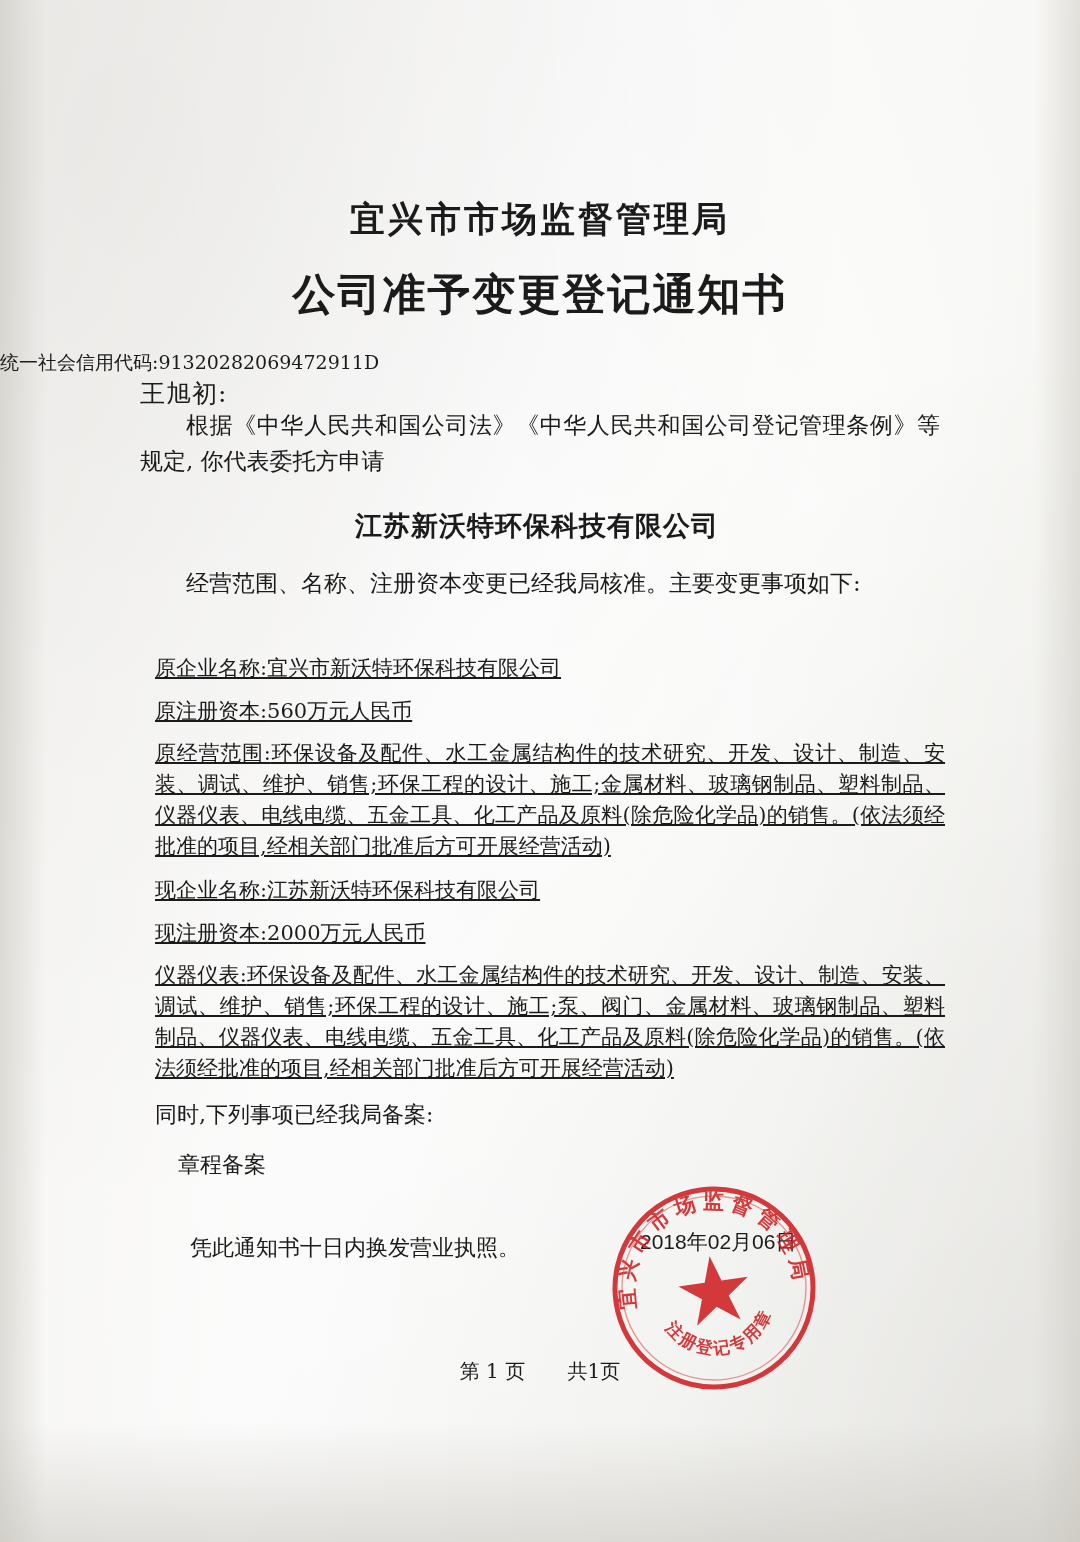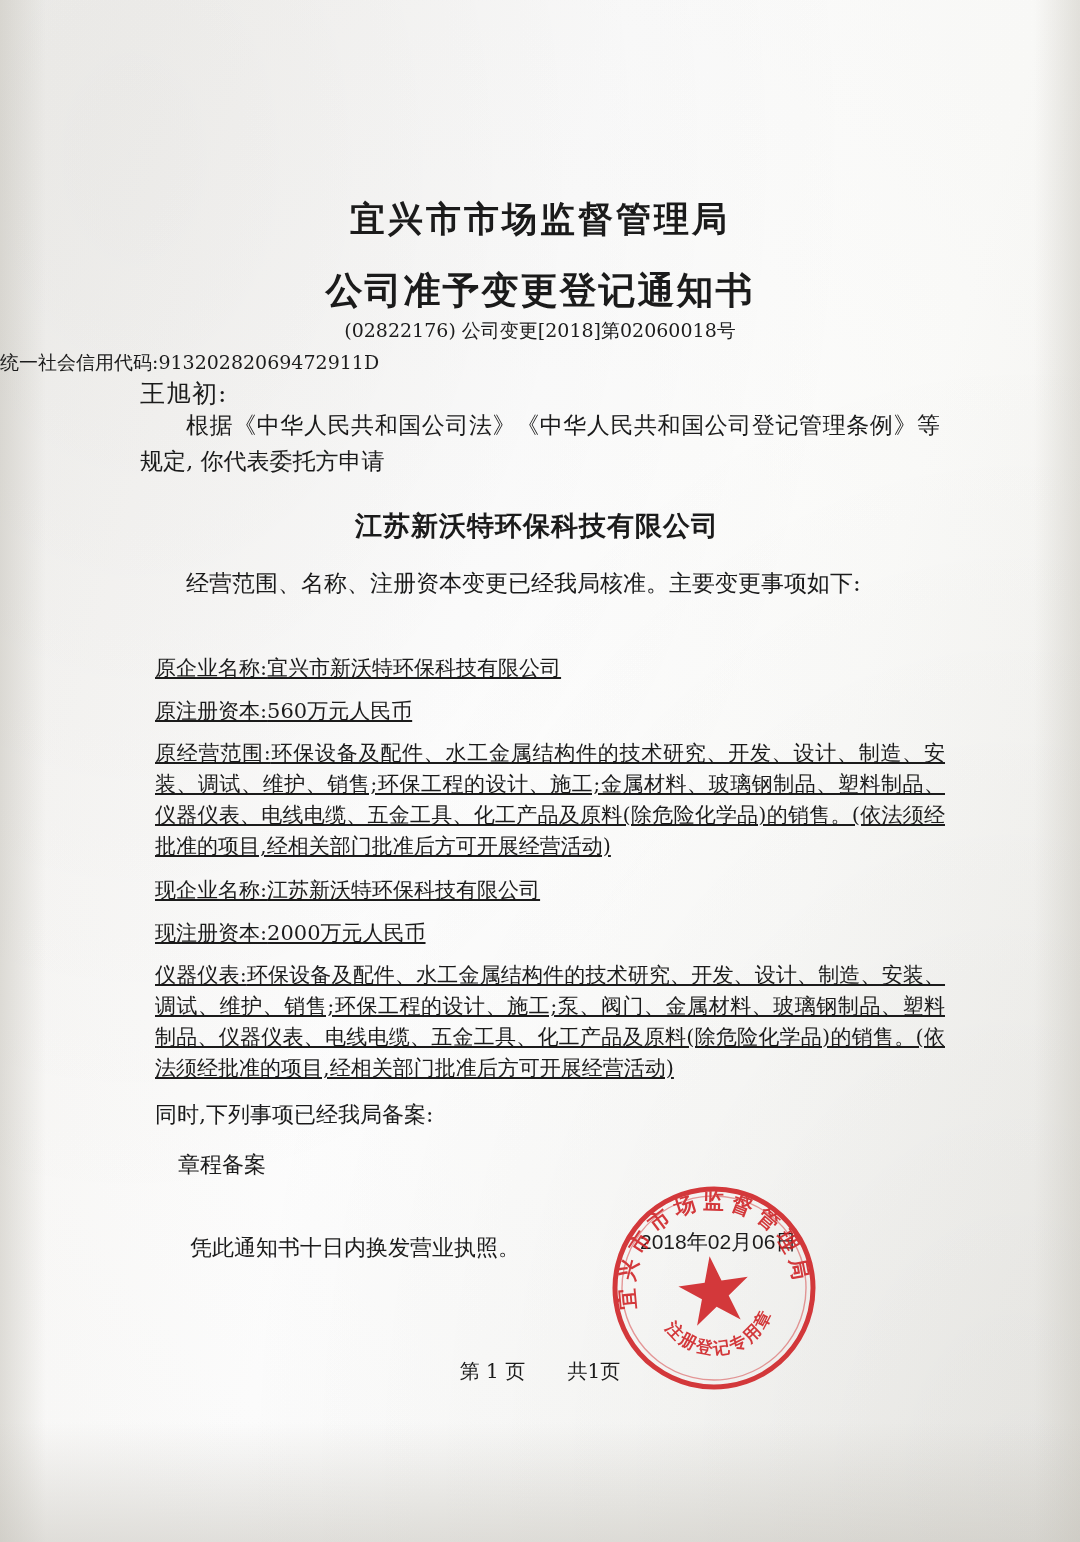--- a/index.html
+++ b/index.html
@@ -67,21 +67,21 @@
     font-size: 35px;
     font-weight: bold;
     letter-spacing: 3px;
     font-family: "DejaVu Sans", "Liberation Sans", sans-serif;
   }
   .doc-title {
     position: absolute;
     left: 0; right: 0;
     top: 266px;
     text-align: center;
-    font-size: 37px;
+    font-size: 43px;
     font-weight: bold;
     letter-spacing: 2px;
     font-family: "DejaVu Sans", "Liberation Sans", sans-serif;
   }
   .doc-number {
     position: absolute;
     left: 0; right: 0;
     top: 318px;
     text-align: center;
     font-size: 19px;
@@ -181,21 +181,20 @@
 
 <div class="paper"></div>
 <div class="edge-left"></div>
 <div class="edge-right"></div>
 <div class="edge-bottom"></div>
 
 <div class="content">
 
   <div class="org-title">宜兴市市场监督管理局</div>
   <div class="doc-title">公司准予变更登记通知书</div>
-  <div class="doc-number">(02822176) 公司变更[2018]第02060018号</div>
   <div class="credit-code">统一社会信用代码:91320282069472911D</div>
 
   <div class="addressee">王旭初:</div>
 
   <div class="para p-basis">根据《中华人民共和国公司法》《中华人民共和国公司登记管理条例》等规定, 你代表委托方申请</div>
 
   <div class="company-name">江苏新沃特环保科技有限公司</div>
 
   <div class="para p-approve">经营范围、名称、注册资本变更已经我局核准。主要变更事项如下:</div>
 

